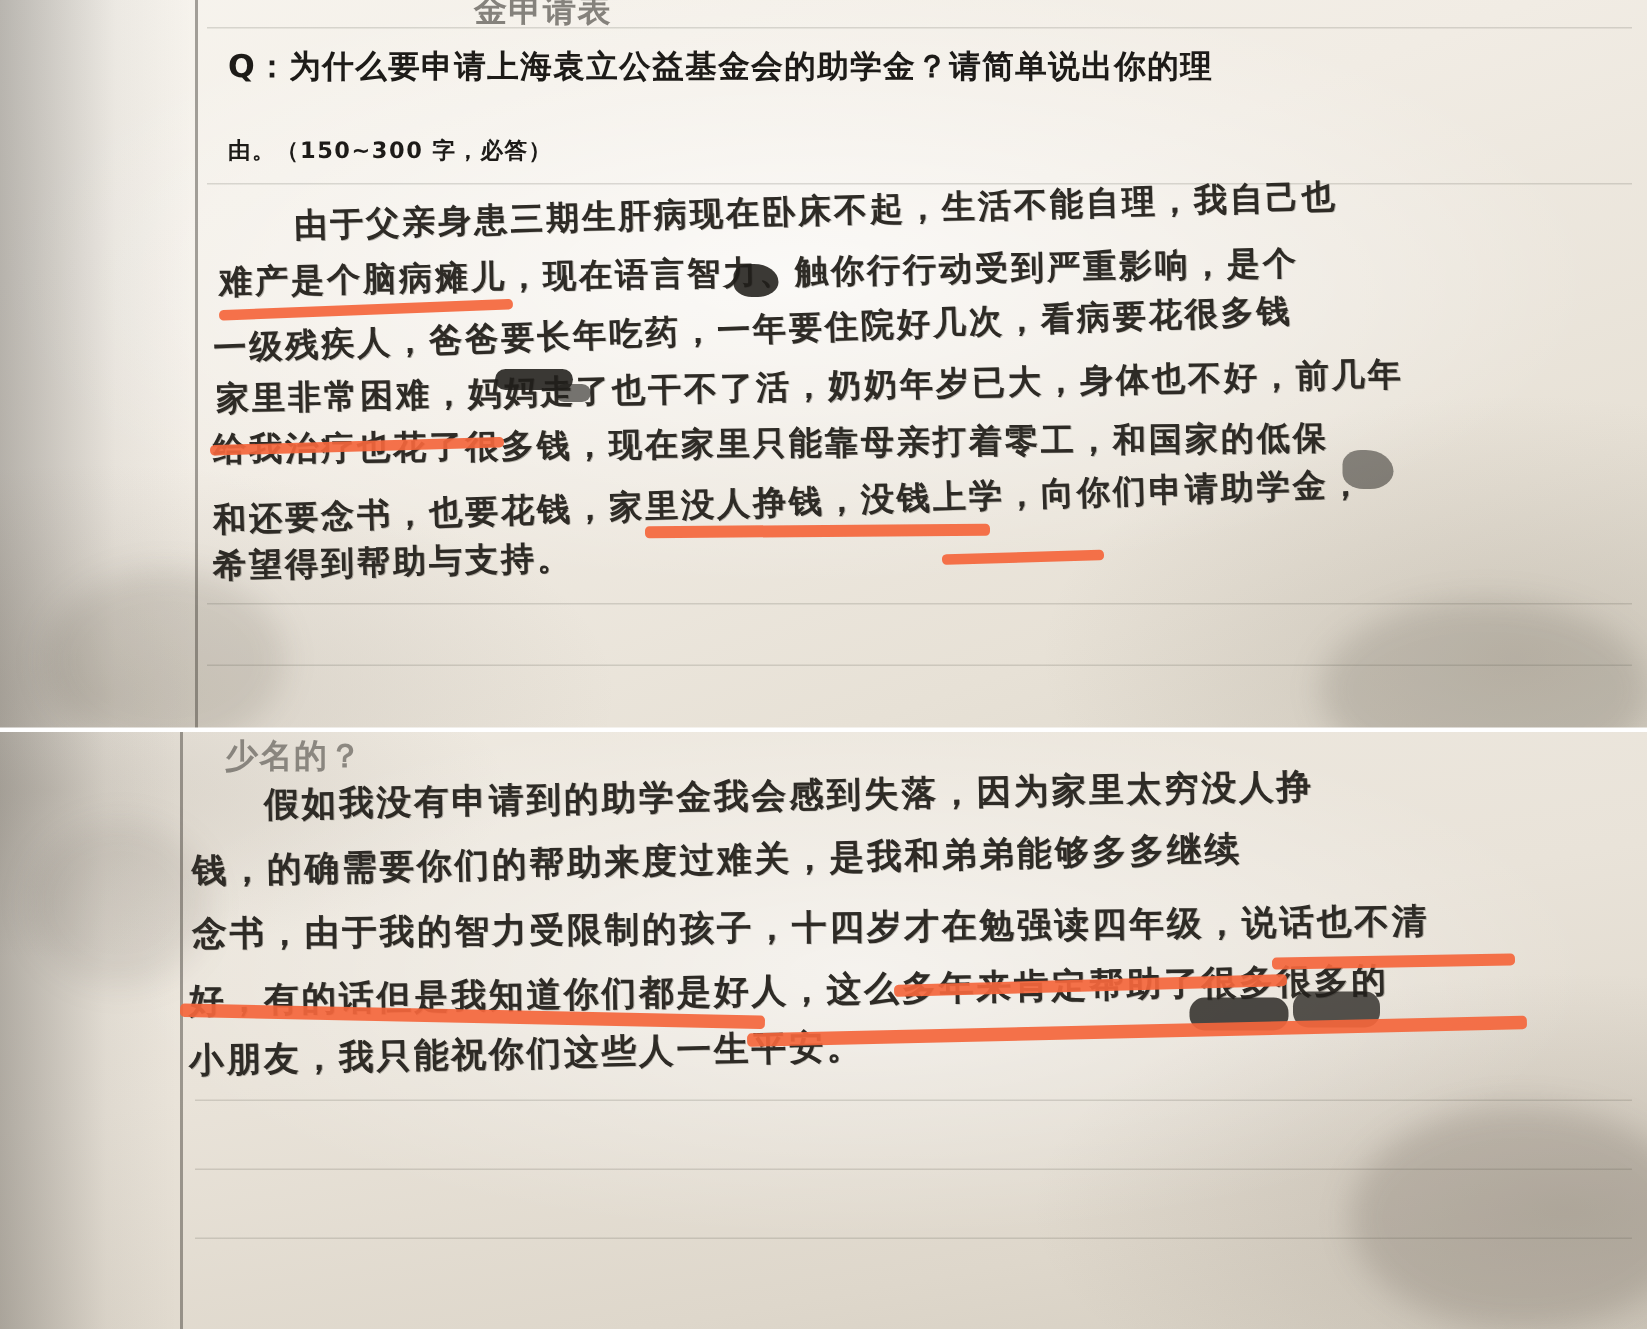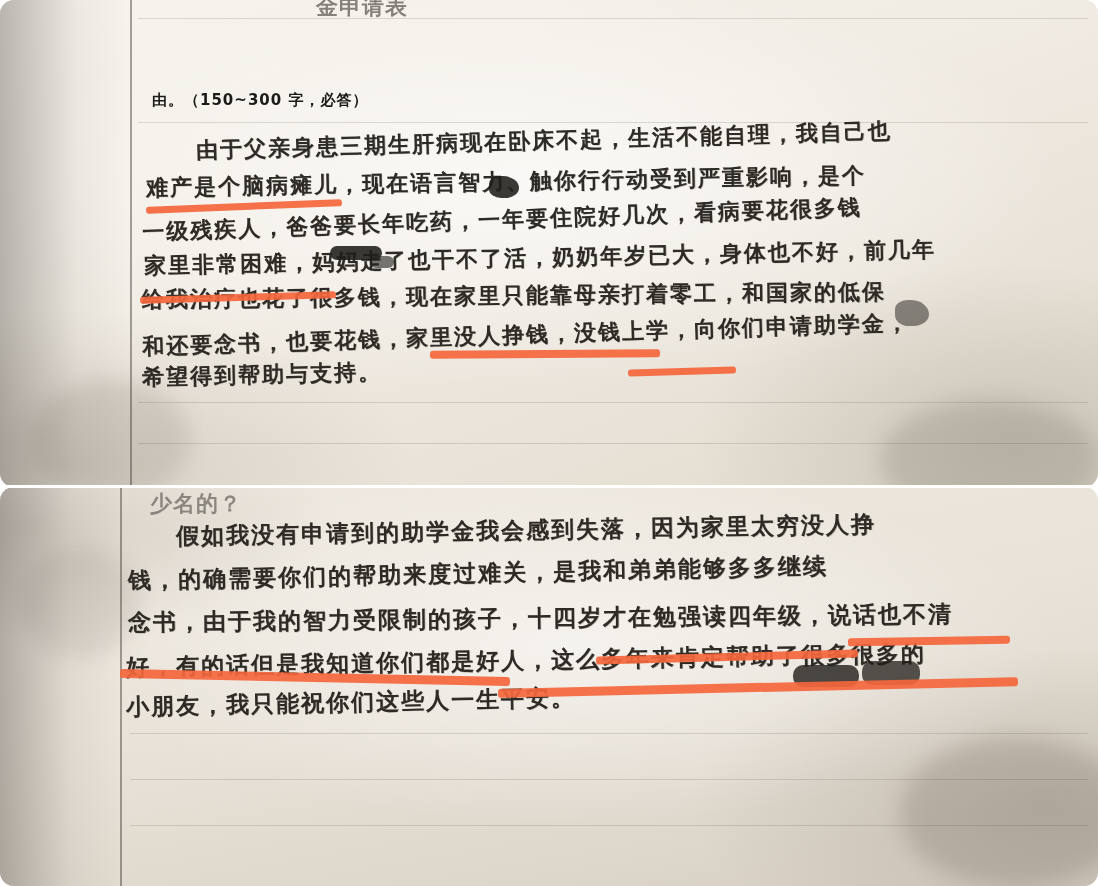--- a/index.html
+++ b/index.html
@@ -14,21 +14,20 @@
     height: 886px;
     overflow: hidden;
     background: #ffffff;
   }
 
   
   .photo {
     position: absolute;
     left: 0;
     overflow: hidden;
-    border-radius: 14px;
   }
   .panel-top {
     top: 0;
     width: 1098px;
     height: 487px;
     background: #f3f0ea;
   }
   .panel-bottom {
     top: 487px;
     width: 1098px;
@@ -176,20 +175,21 @@
     <div class="page-edge edge-top"></div>
     <div class="edge-rule edge-rule-top"></div>
 
     <div class="rule" style="left:138px; top:18px; width:950px;"></div>
     <div class="rule" style="left:138px; top:122px; width:950px;"></div>
     <div class="rule" style="left:138px; top:402px; width:950px;"></div>
     <div class="rule" style="left:138px; top:443px; width:950px;"></div>
 
     <div class="printed cut-title">金申请表</div>
 
+    <div class="printed q-line1">Q：为什么要申请上海袁立公益基金会的助学金？请简单说出你的理</div>
     <div class="printed q-line2">由。（150~300 字，必答）</div>
 
     <div class="hand hw-top sk1" style="left:196px; top:126px;">由于父亲身患三期生肝病现在卧床不起，生活不能自理，我自己也</div>
     <div class="hand hw-top sk2" style="left:146px; top:167px;">难产是个脑病瘫儿，现在语言智力、触你行行动受到严重影响，是个</div>
     <div class="hand hw-top sk3" style="left:142px; top:205px;">一级残疾人，爸爸要长年吃药，一年要住院好几次，看病要花很多钱</div>
     <div class="hand hw-top sk4" style="left:144px; top:243px;">家里非常困难，妈妈走了也干不了活，奶奶年岁已大，身体也不好，前几年</div>
     <div class="hand hw-top sk5" style="left:142px; top:281px;">给我治疗也花了很多钱，现在家里只能靠母亲打着零工，和国家的低保</div>
     <div class="hand hw-top sk6" style="left:142px; top:320px;">和还要念书，也要花钱，家里没人挣钱，没钱上学，向你们申请助学金，</div>
     <div class="hand hw-top sk7" style="left:142px; top:360px;">希望得到帮助与支持。</div>
 

